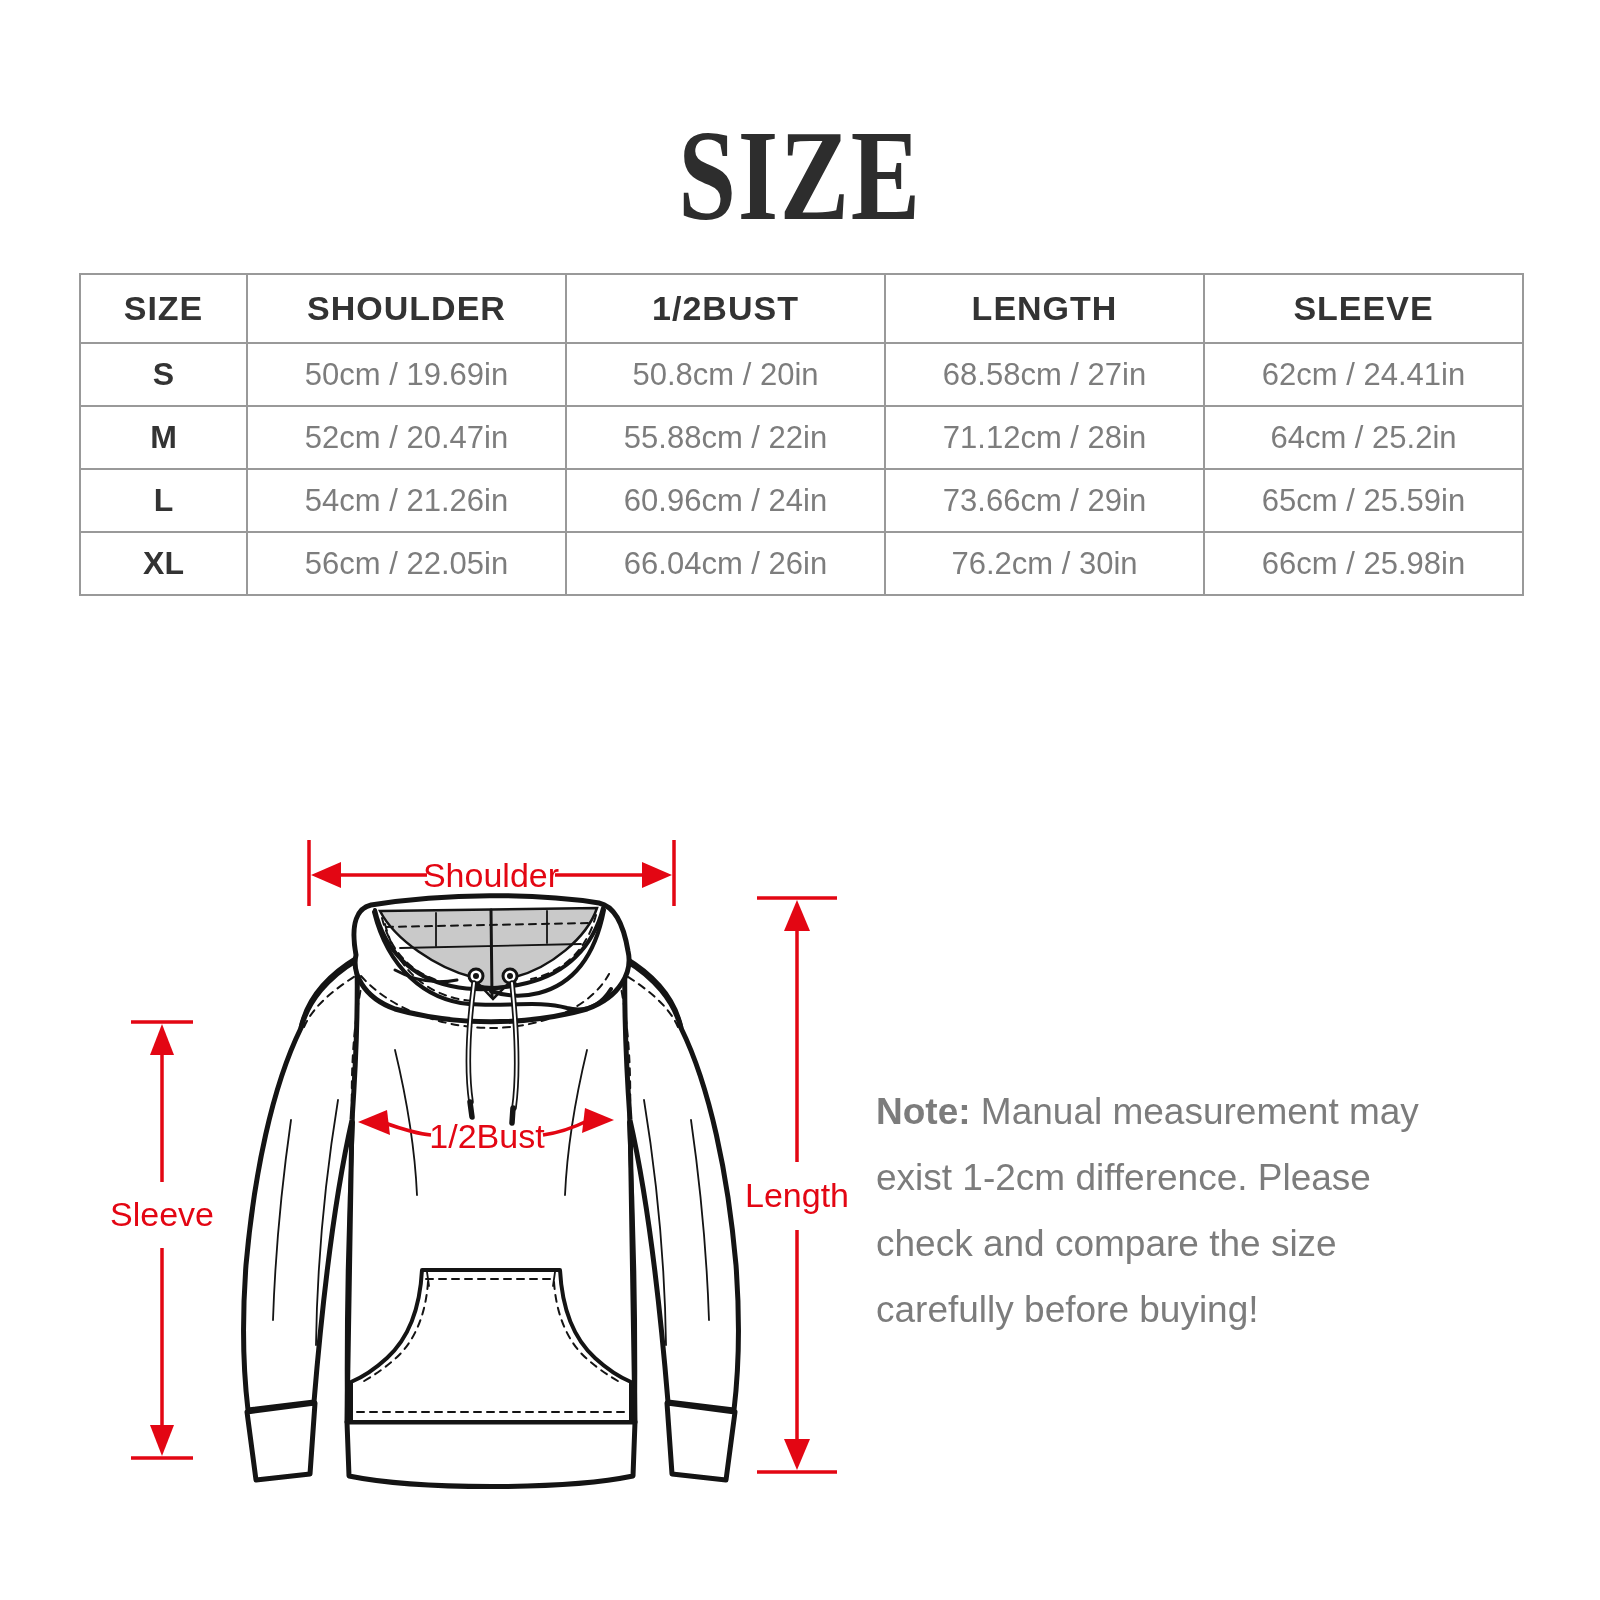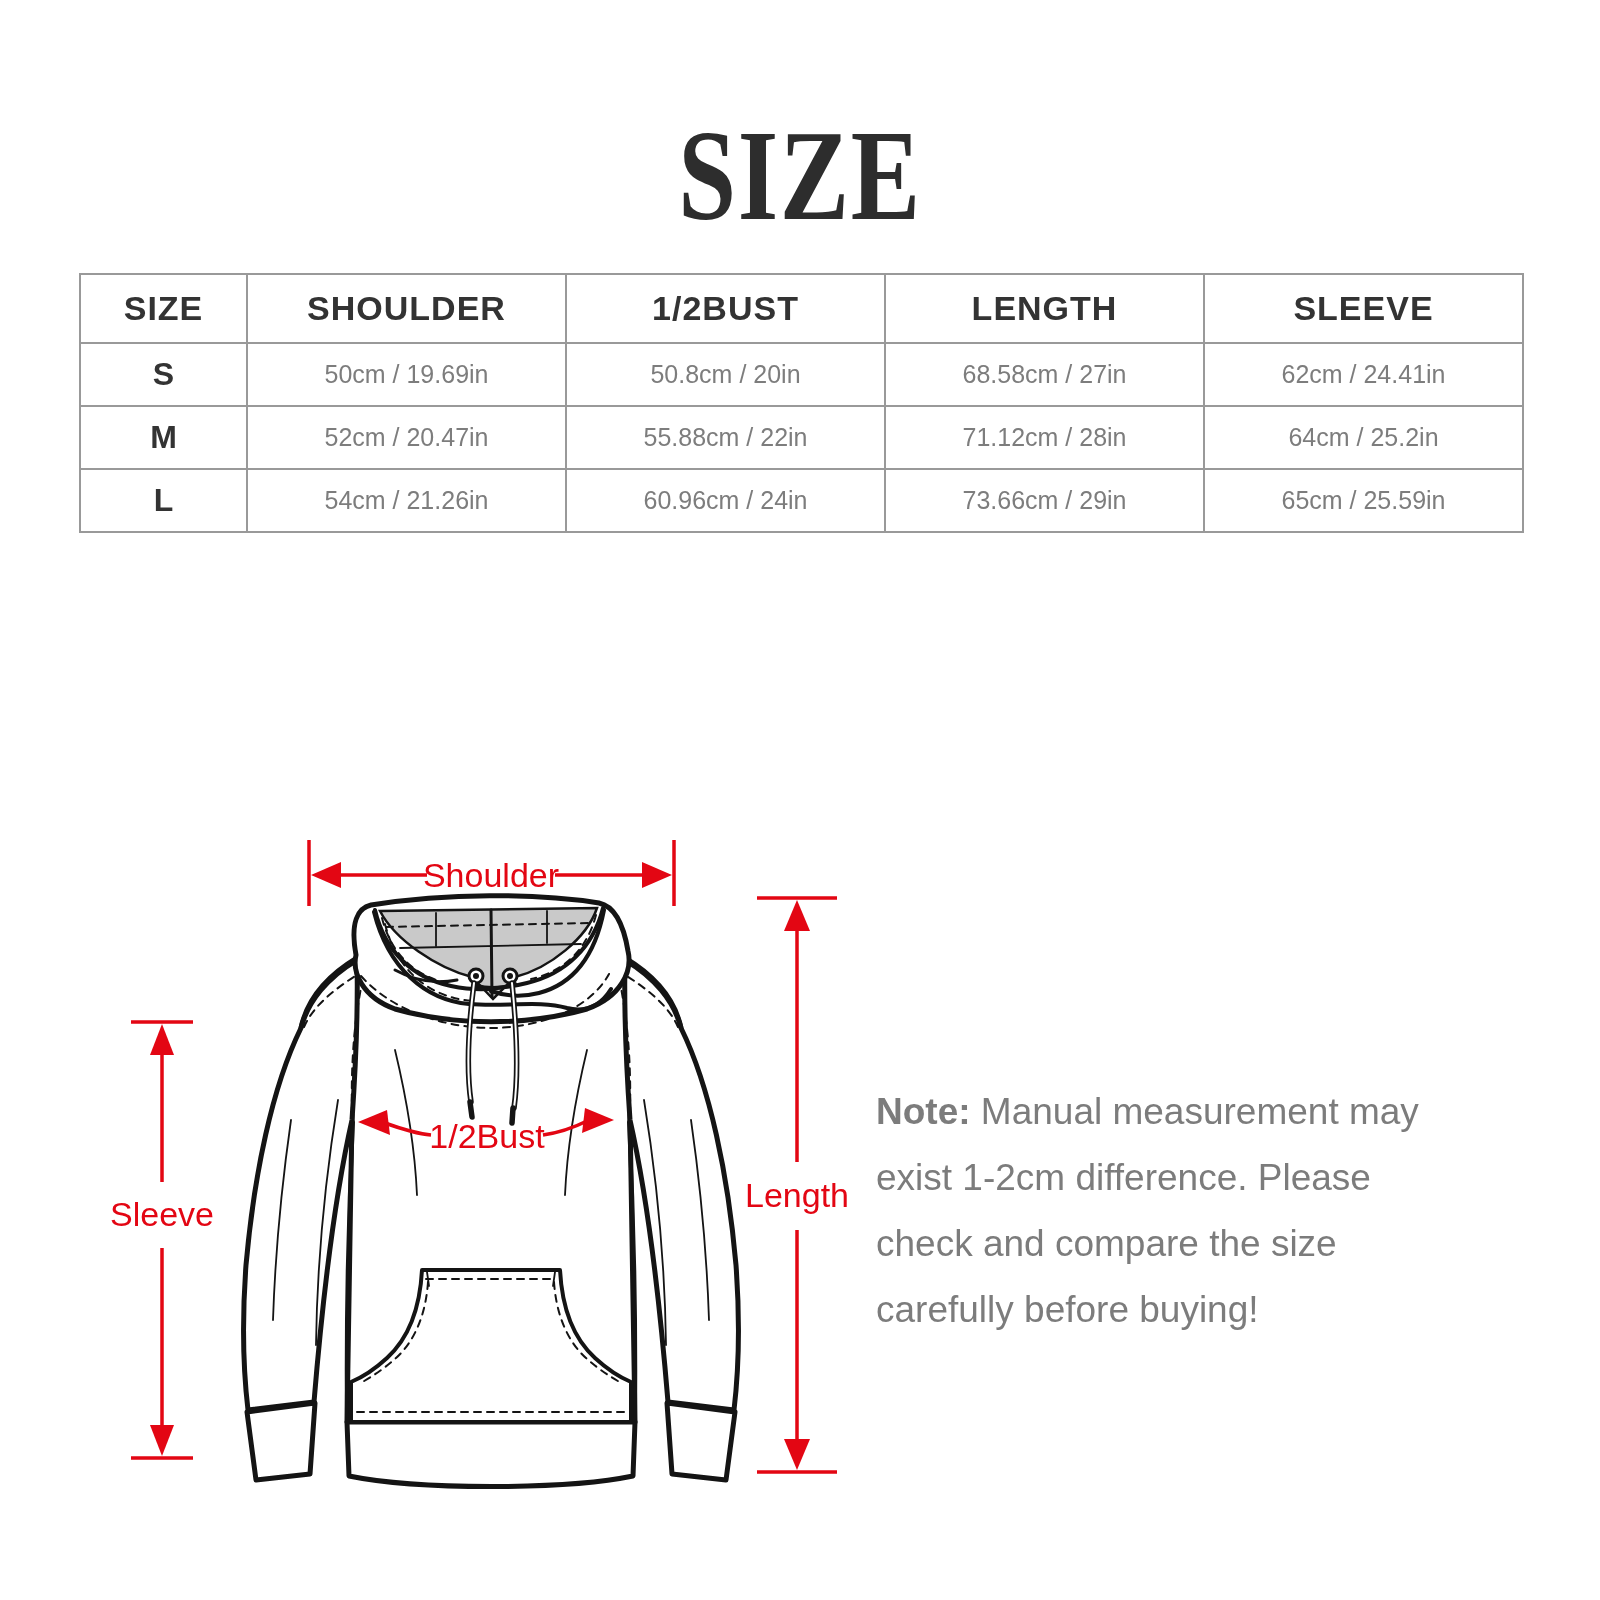--- a/index.html
+++ b/index.html
@@ -22,21 +22,21 @@
   }
   table.size-table{
     position:absolute;left:79px;top:273px;width:1443px;
     border-collapse:collapse;table-layout:fixed;
   }
   .size-table th,.size-table td{
     border:2px solid var(--border_gray);text-align:center;vertical-align:middle;
     padding:0;overflow:hidden;white-space:nowrap;
   }
   .size-table th{height:67px;font-size:34px;font-weight:bold;color:var(--text_dark);letter-spacing:1px;}
-  .size-table td{height:61px;font-size:25px;color:var(--text_gray);}
+  .size-table td{height:61px;font-size:31px;color:var(--text_gray);}
   .size-table td.size-cell{font-weight:bold;font-size:32px;color:var(--text_dark);}
   .col-size{width:167px;}
   .col-m{width:319px;}
   .diagram{position:absolute;left:95px;top:800px;width:760px;height:700px;}
   .o5{fill:#ffffff;stroke:var(--line_black);stroke-width:5;stroke-linejoin:round;}
   .o4{fill:#ffffff;stroke:var(--line_black);stroke-width:4;stroke-linejoin:round;}
   .o3{fill:#ffffff;stroke:var(--line_black);stroke-width:3;}
   .l4{fill:none;stroke:var(--line_black);stroke-width:4;stroke-linecap:round;}
   .l3{fill:none;stroke:var(--line_black);stroke-width:3;stroke-linecap:round;}
   .l2{fill:none;stroke:var(--line_black);stroke-width:1.8;stroke-linecap:round;}
@@ -94,20 +94,27 @@
       <td>71.12cm / 28in</td>
       <td>64cm / 25.2in</td>
     </tr>
     <tr>
       <td class="size-cell">L</td>
       <td>54cm / 21.26in</td>
       <td>60.96cm / 24in</td>
       <td>73.66cm / 29in</td>
       <td>65cm / 25.59in</td>
     </tr>
+    <tr>
+      <td class="size-cell">XL</td>
+      <td>56cm / 22.05in</td>
+      <td>66.04cm / 26in</td>
+      <td>76.2cm / 30in</td>
+      <td>66cm / 25.98in</td>
+    </tr>
   </tbody>
 </table>
 
 <svg class="diagram" viewBox="0 0 760 700">
 
   <g>
 
     <path class="o5" d="M262,158 C232,176 212,200 206,228 C240,262 252,288 257,315 L252,622 L540,622 L535,315 C540,288 552,262 586,228 C580,200 560,176 530,158 Z"></path>
 
     <path class="o5" d="M262,160 C233,177 213,201 206,228 C177,287 159,375 151,465 C147,520 148,568 153,610 L219,602 C227,505 238,404 257,320 C261,262 263,205 262,160 Z"></path>

